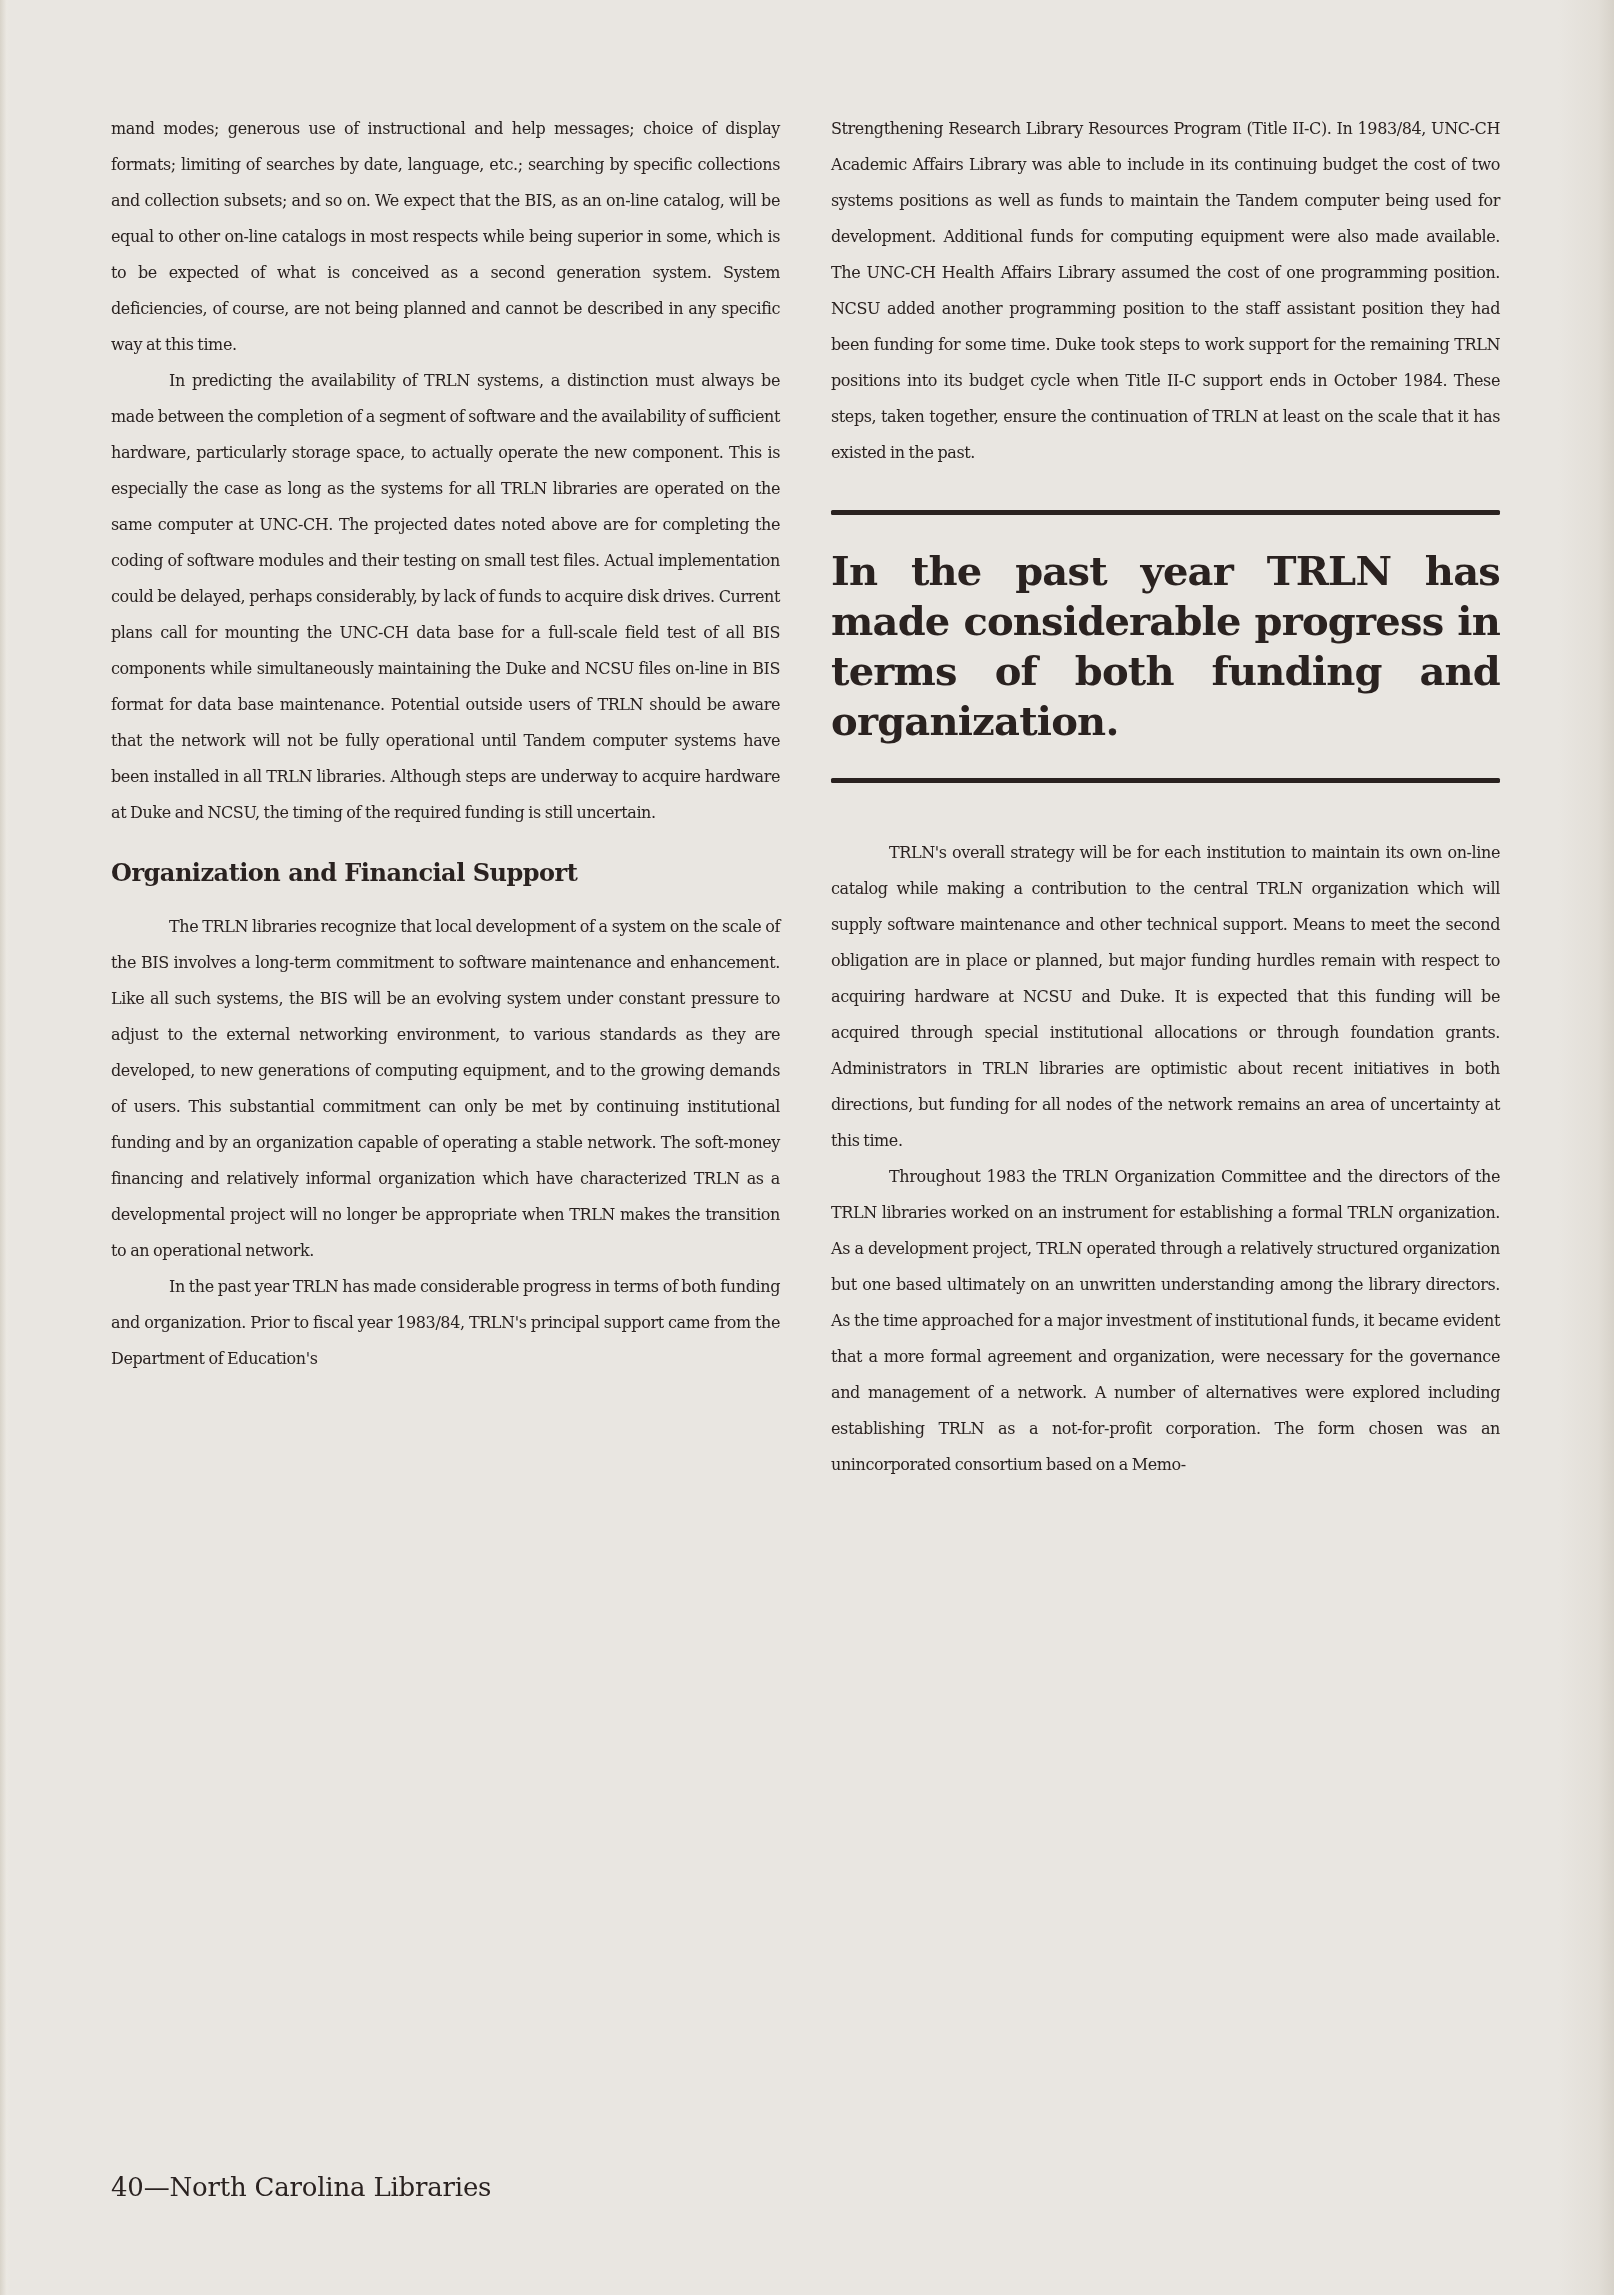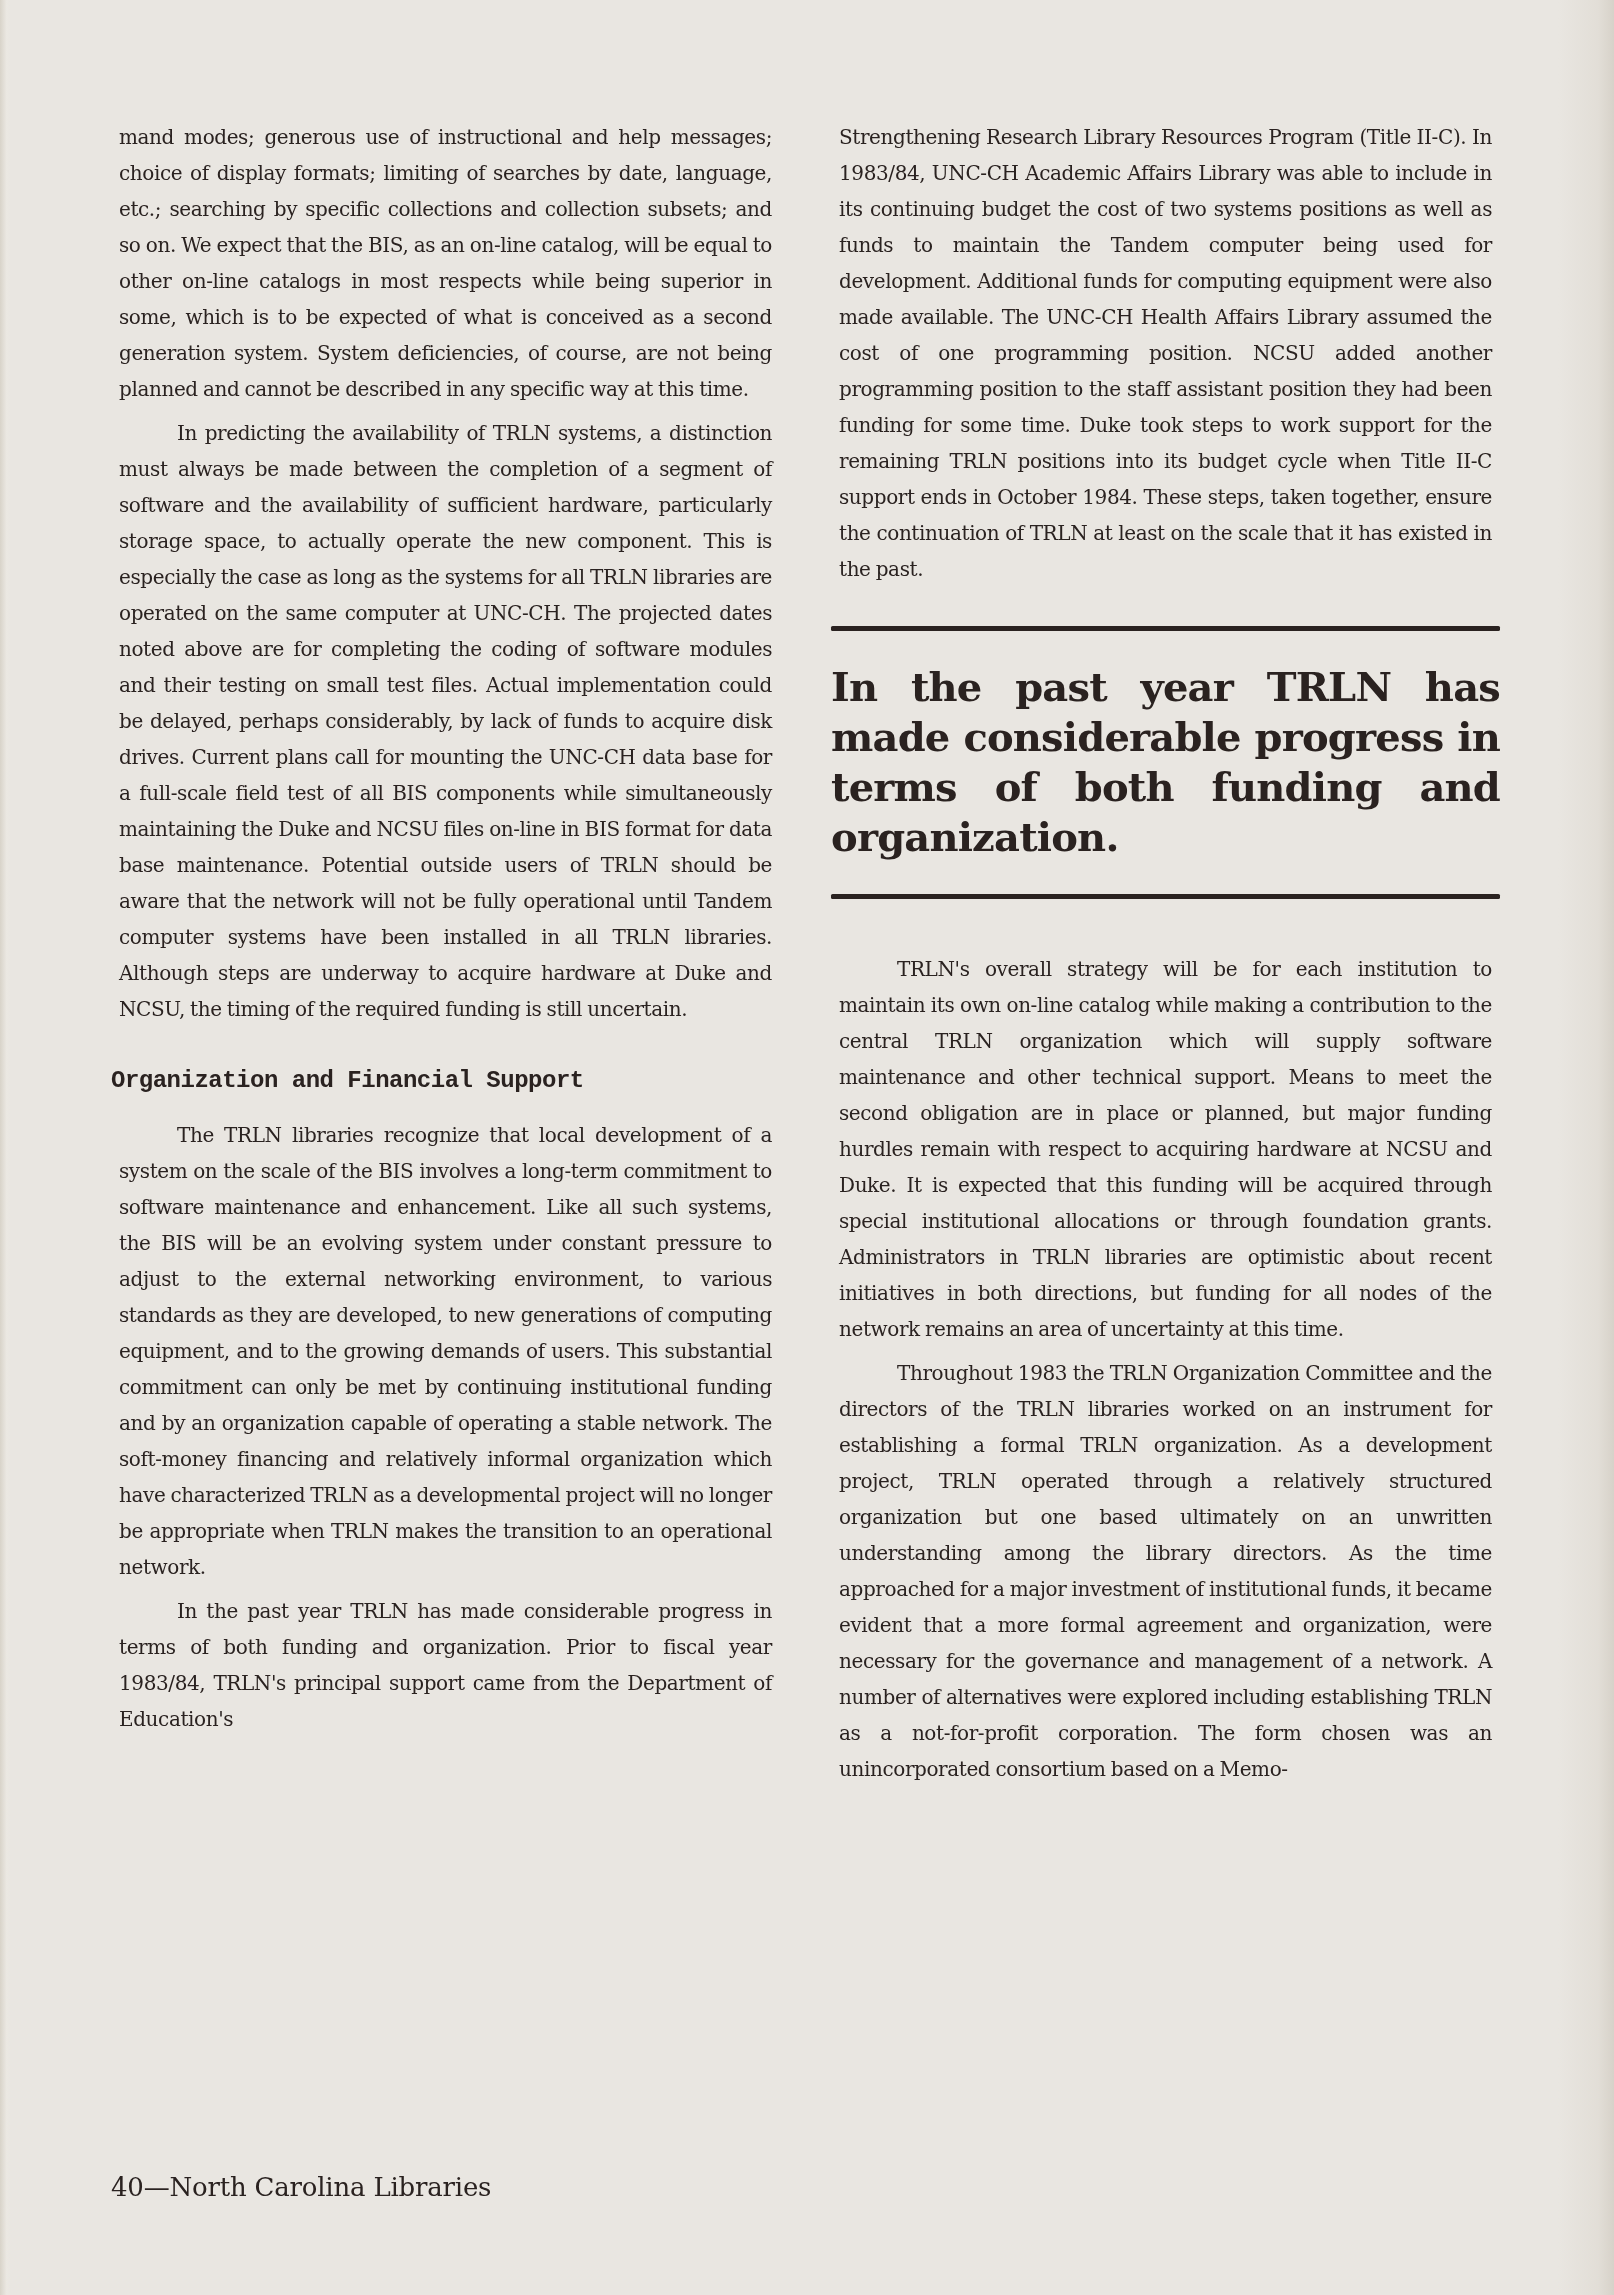--- a/index.html
+++ b/index.html
@@ -21,36 +21,35 @@
     background: linear-gradient(to right, #e9e6e1, #e2ded7 70%, #d6d1c8);
   }
   .column {
     position: absolute;
     top: 111px;
     width: 669px;
   }
   .col-left { left: 111px; }
   .col-right { left: 831px; }
   .para {
-    margin: 8px;
-    font-size: 20px;
+    margin: 0;
+    font-size: 16px;
     line-height: 36px;
     text-align: justify;
     letter-spacing: -0.4px;
     word-spacing: -0.8px;
     hyphens: none;
   }
   .indent { text-indent: 58px; }
   .subhead {
-    margin: 36px 0 18px 0;
+    margin: 24px 0 18px 0;
     font-size: 24px;
     line-height: 36px;
     font-weight: bold;
     letter-spacing: -0.5px;
-    font-family: Liberation Mono, monospace;
   }
   .pullquote-rule {
     height: 4.8px;
     background: #2a2220;
     border-radius: 1.6px;
   }
   .pullquote-rule.top { margin-top: 39px; }
   .pullquote-text {
     margin: 31px 0 32px 0;
     font-size: 40px;

